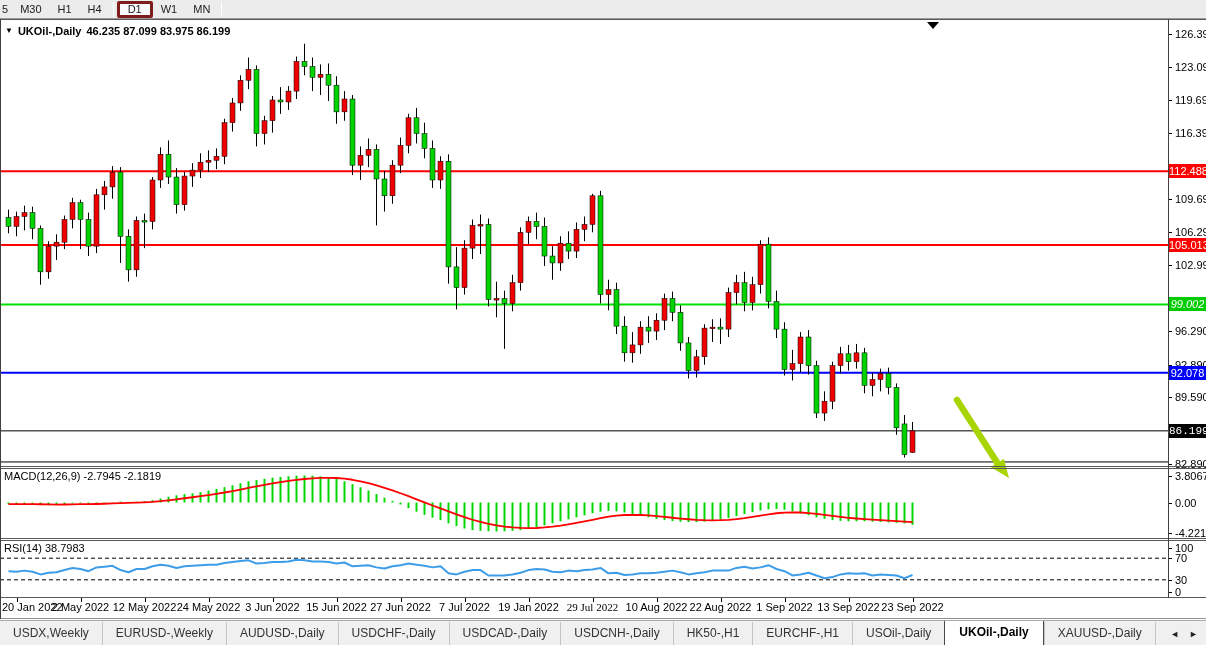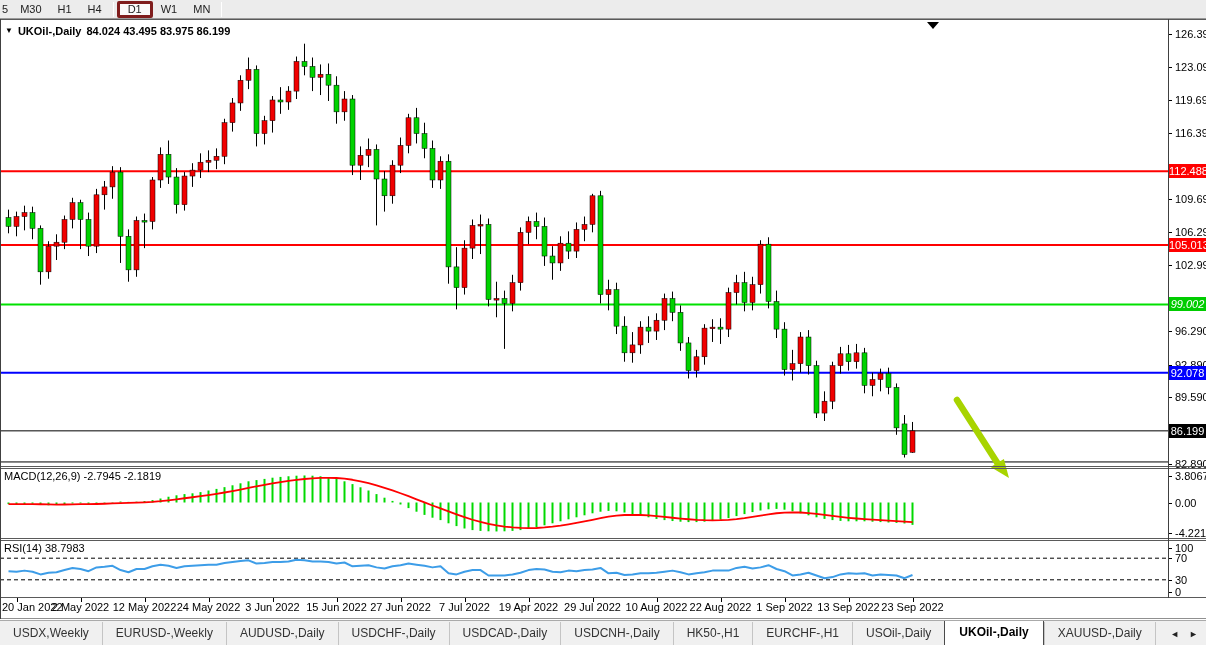--- a/index.html
+++ b/index.html
@@ -441,21 +441,21 @@
         </g>
         <g>
           <line x1="957" y1="381" x2="998" y2="445" stroke="#a8d400" stroke-width="6.5" stroke-linecap="round"></line>
           <polygon points="1009,459 990.6,448 1003.9,440" fill="#a8d400"></polygon>
         </g>
       </svg>
 
     <div id="chart-title">
       <span class="tri">▼</span>
       <span>UKOil-,Daily</span>
-      <span>84.024 43.495 83.975 86.199</span>
+      <span>46.235 87.099 83.975 86.199</span>
     </div>
 
     <div class="pane-label" style="top:451px;">MACD(12,26,9) -2.7945 -2.1819</div>
     <div class="pane-label" style="top:523px;">RSI(14) 38.7983</div>
 
     <div id="price-axis">
         <div class="pdash" style="top: 14.9252px;"></div>
         <div class="ptick" style="top: 14.9252px;">126.390</div>
         <div class="pdash" style="top: 47.516px;"></div>
         <div class="ptick" style="top: 47.516px;">123.090</div>
@@ -488,43 +488,43 @@
         <div class="pdash" style="top: 539.2px;"></div>
         <div class="ptick" style="top: 539.2px;">70</div>
         <div class="pdash" style="top: 560.8px;"></div>
         <div class="ptick" style="top: 560.8px;">30</div>
         <div class="pdash" style="top: 573px;"></div>
         <div class="ptick" style="top: 573px;">0</div>
         <div class="lvl-box" style="top: 152.221px; background: rgb(255, 0, 0);">112.488</div>
         <div class="lvl-box" style="top: 226.044px; background: rgb(255, 0, 0);">105.013</div>
         <div class="lvl-box" style="top: 285.409px; background: rgb(0, 204, 0); font-style: italic;">99.002</div>
         <div class="lvl-box" style="top: 353.79px; background: rgb(0, 0, 255);">92.078</div>
-        <div class="lvl-box" style="top: 411.851px; background: rgb(0, 0, 0);">86.199</div>
+        <div class="lvl-box" style="top: 411.851px; background: rgb(0, 0, 0); font-family: Liberation Mono, monospace;">86.199</div>
       </div>
     <div id="date-axis">
         <div class="dtick" style="left: 16.5px;"></div>
         <div class="dlabel" style="left: 2px;">20 Jan 2022</div>
         <div class="dtick" style="left: 80.5px;"></div>
         <div class="dlabel" style="left: 80.5px; transform: translateX(-50%);">2 May 2022</div>
         <div class="dtick" style="left: 144.5px;"></div>
         <div class="dlabel" style="left: 144.5px; transform: translateX(-50%);">12 May 2022</div>
         <div class="dtick" style="left: 208.5px;"></div>
         <div class="dlabel" style="left: 208.5px; transform: translateX(-50%);">24 May 2022</div>
         <div class="dtick" style="left: 272.5px;"></div>
         <div class="dlabel" style="left: 272.5px; transform: translateX(-50%);">3 Jun 2022</div>
         <div class="dtick" style="left: 336.5px;"></div>
         <div class="dlabel" style="left: 336.5px; transform: translateX(-50%);">15 Jun 2022</div>
         <div class="dtick" style="left: 400.5px;"></div>
         <div class="dlabel" style="left: 400.5px; transform: translateX(-50%);">27 Jun 2022</div>
         <div class="dtick" style="left: 464.5px;"></div>
         <div class="dlabel" style="left: 464.5px; transform: translateX(-50%);">7 Jul 2022</div>
         <div class="dtick" style="left: 528.5px;"></div>
-        <div class="dlabel" style="left: 528.5px; transform: translateX(-50%);">19 Apr 2022</div>
+        <div class="dlabel" style="left: 528.5px; transform: translateX(-50%);">19 Jan 2022</div>
         <div class="dtick" style="left: 592.5px;"></div>
-        <div class="dlabel" style="left: 592.5px; transform: translateX(-50%);">29 Jul 2022</div>
+        <div class="dlabel" style="left: 592.5px; transform: translateX(-50%); font-family: Liberation Serif, serif;">29 Jul 2022</div>
         <div class="dtick" style="left: 656.5px;"></div>
         <div class="dlabel" style="left: 656.5px; transform: translateX(-50%);">10 Aug 2022</div>
         <div class="dtick" style="left: 720.5px;"></div>
         <div class="dlabel" style="left: 720.5px; transform: translateX(-50%);">22 Aug 2022</div>
         <div class="dtick" style="left: 784.5px;"></div>
         <div class="dlabel" style="left: 784.5px; transform: translateX(-50%);">1 Sep 2022</div>
         <div class="dtick" style="left: 848.5px;"></div>
         <div class="dlabel" style="left: 848.5px; transform: translateX(-50%);">13 Sep 2022</div>
         <div class="dtick" style="left: 912.5px;"></div>
         <div class="dlabel" style="left: 912.5px; transform: translateX(-50%);">23 Sep 2022</div>

